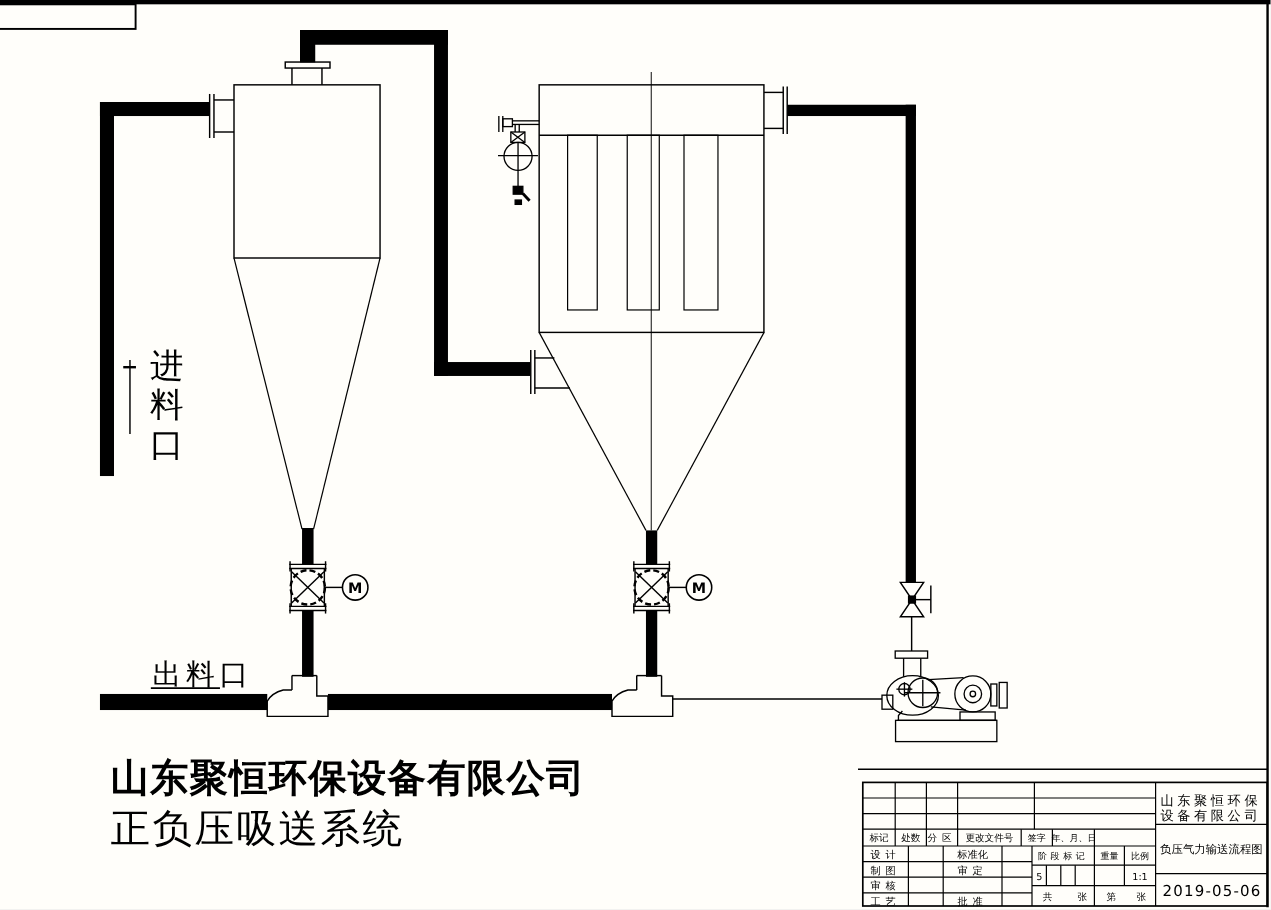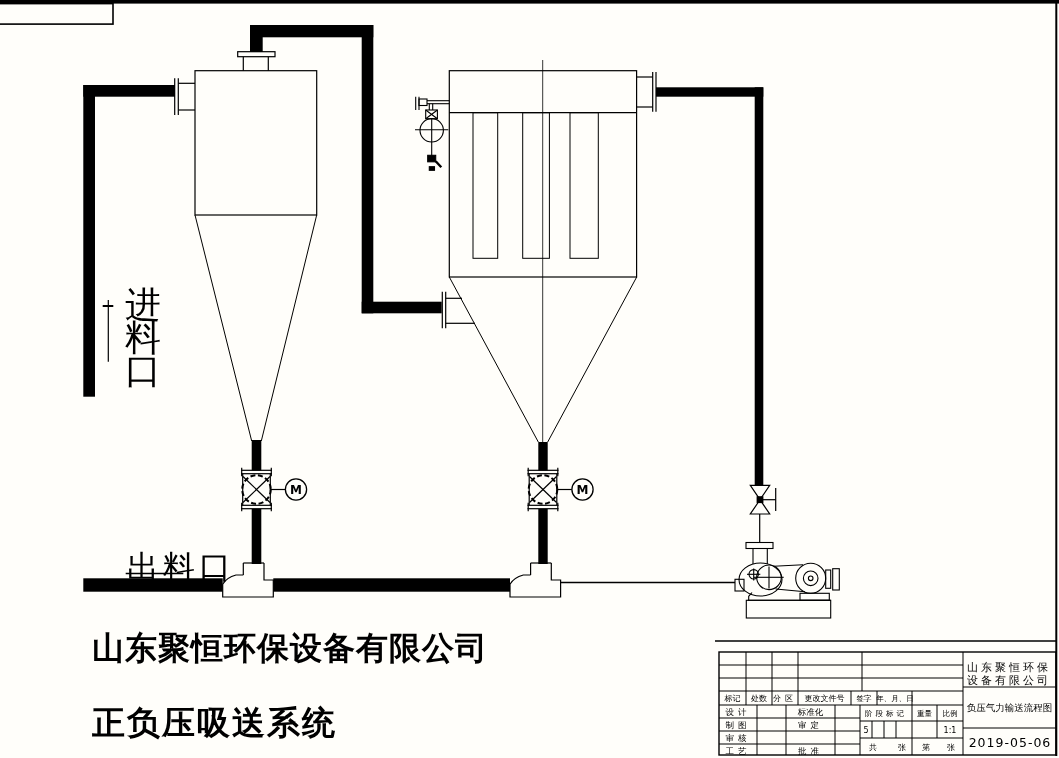--- a/index.html
+++ b/index.html
@@ -3,24 +3,24 @@
 <meta charset="utf-8">
 <style>
   html,body{margin:0;padding:0;background:#e8e8e8;}
   #sheet{
     position:relative;width:1059px;height:758px;overflow:hidden;
     background:#fffefa;color:#000;
     font-family:"DejaVu Sans","Liberation Sans",sans-serif;
   }
   #linework{position:absolute;left:0;top:0;}
   .ovl{position:absolute;color:#000;}
-  #inlet-label{left:125px;top:288px;width:34px;font-size:36px;line-height:33px;word-break:break-all;}
-  #outlet-label{left:127px;top:546px;font-size:32px;letter-spacing:4px;white-space:nowrap;}
+  #inlet-label{left:125px;top:288px;width:34px;font-size:28px;line-height:33px;word-break:break-all;}
+  #outlet-label{left:127px;top:546px;font-size:24px;letter-spacing:4px;white-space:nowrap;}
   #main-title-1{left:92px;top:627px;font-size:32px;font-weight:bold;letter-spacing:1px;white-space:nowrap;}
-  #main-title-2{left:92px;top:669px;font-size:33px;font-weight:bold;letter-spacing:2px;white-space:nowrap;margin-top:32px;}
+  #main-title-2{left:92px;top:669px;font-size:33px;font-weight:normal;letter-spacing:2px;white-space:nowrap;}
   text{fill:#000;stroke:none;font-family:"DejaVu Sans","Liberation Sans",sans-serif;}
 </style>
 </head>
 <body>
 
 <div id="sheet">
 
 <svg id="linework" width="1059" height="758" viewBox="0 0 1059 758">
 
   <g stroke="#000" fill="none" stroke-width="1.3">

